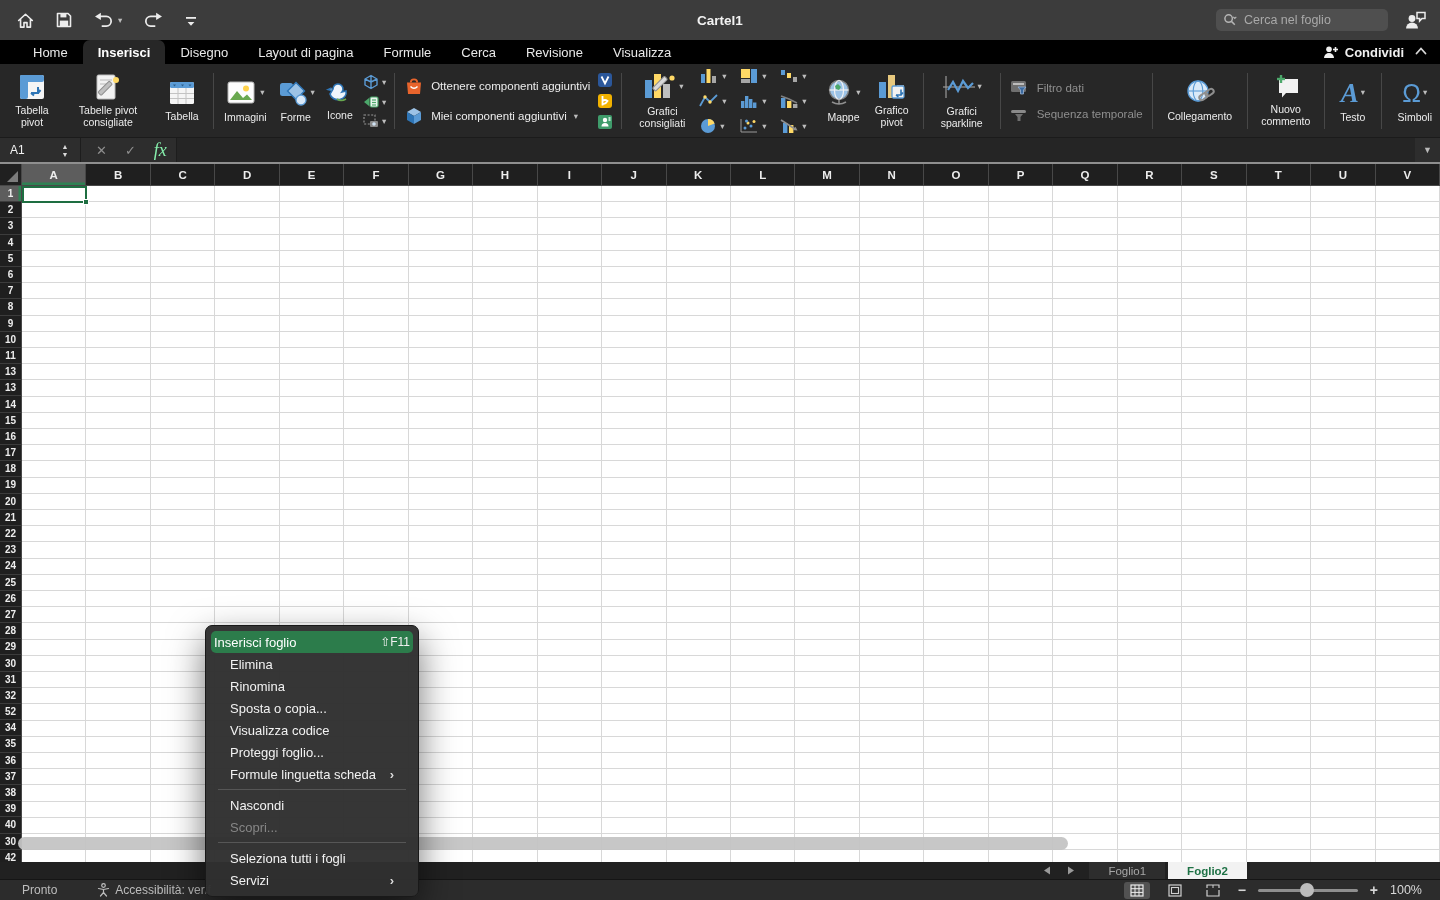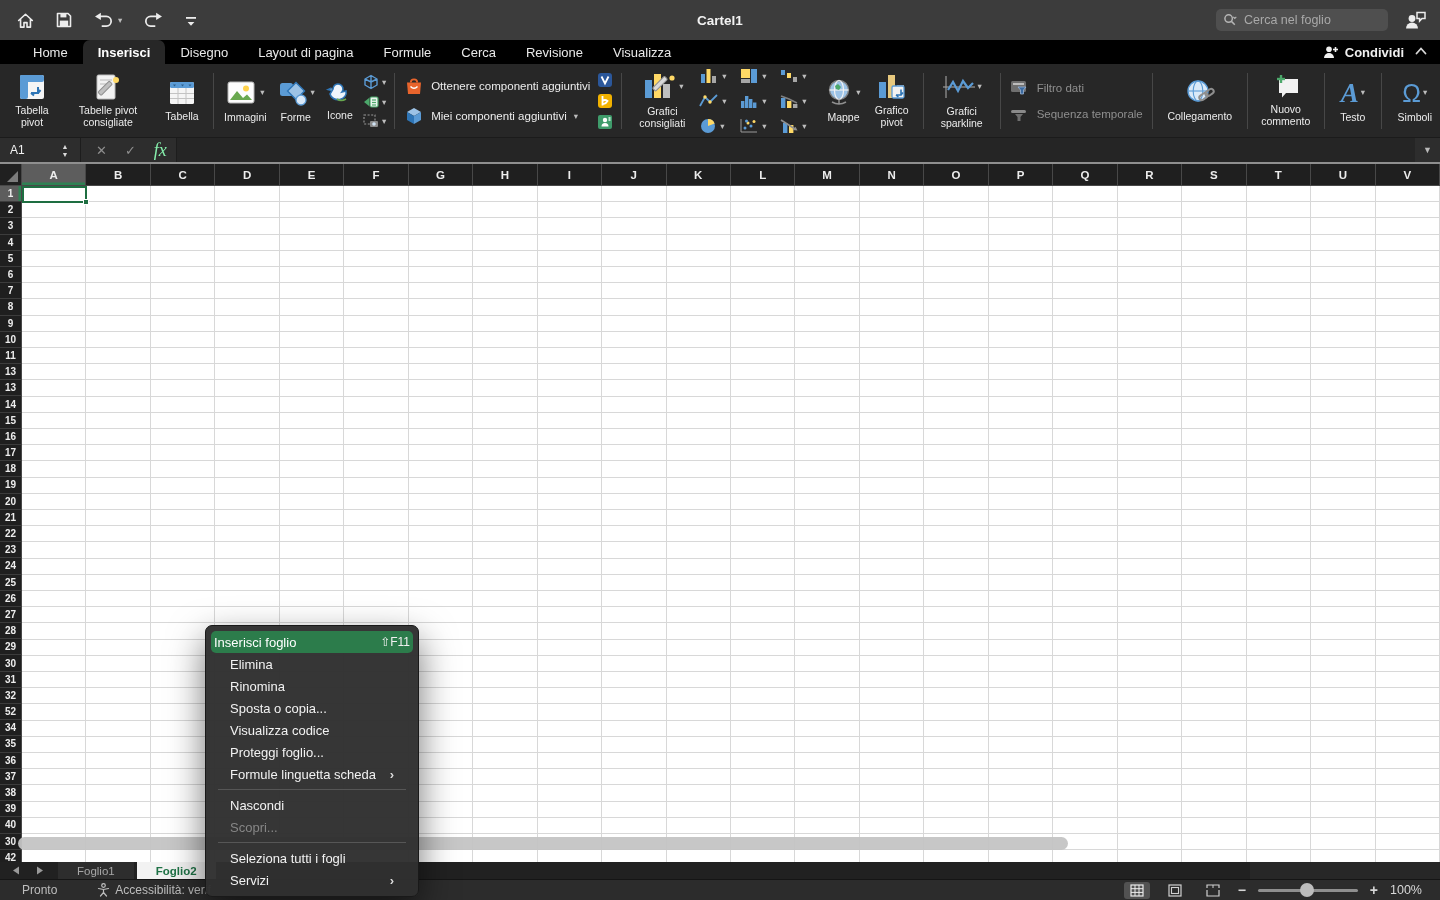--- a/index.html
+++ b/index.html
@@ -72,21 +72,21 @@
   .rhc.sel{background:#5d5d5d;box-shadow:inset -2.5px 0 0 #2e8153;}
   .cells{position:absolute;left:22px;top:22px;right:0;bottom:0;background:#fff;
     background-image:
       repeating-linear-gradient(to right,transparent 0 calc(var(--cw) - 1px),#d8d8d8 calc(var(--cw) - 1px) var(--cw)),
       repeating-linear-gradient(to bottom,transparent 0 calc(var(--rh) - 1px),#d8d8d8 calc(var(--rh) - 1px) var(--rh));}
   .selbox{position:absolute;left:22px;top:22px;width:65px;height:17px;border:2px solid #1e6e41;background:transparent;}
   .selbox .handle{position:absolute;right:-4px;bottom:-4px;width:6px;height:6px;background:#1e6e41;border:1px solid #fff;}
   .hscroll{position:absolute;left:18px;top:673px;width:1050px;height:13px;background:rgba(196,196,196,.95);border-radius:7px;}
 
   
-  .sheetbar{position:absolute;left:0;top:862px;width:1250px;height:17px;background:#212121;display:flex;align-items:stretch;}
+  .sheetbar{position:absolute;left:0;top:862px;width:1250px;height:17px;background:#212121;display:flex;align-items:stretch;justify-content:flex-end;}
   .sarrows{display:flex;align-items:center;gap:16px;padding:0 12px;width:58px;}
   .stab{display:flex;align-items:center;padding:0 19px;font-size:11.5px;color:#a6a6a6;background:#2d2d2d;margin-right:3px;}
   .stab.active{background:#f2f2f2;color:#1e7145;font-weight:bold;}
 
   
   .statusbar{position:absolute;left:0;top:879px;width:1440px;height:21px;background:#2c2c2c;border-top:1px solid #151515;
     display:flex;align-items:center;color:#bdbdbd;font-size:12px;}
   .sb-ready{margin-left:22px;}
   .sb-acc{margin-left:40px;display:flex;align-items:center;gap:5px;}
   .sb-right{margin-left:auto;display:flex;align-items:center;gap:12px;margin-right:18px;}

